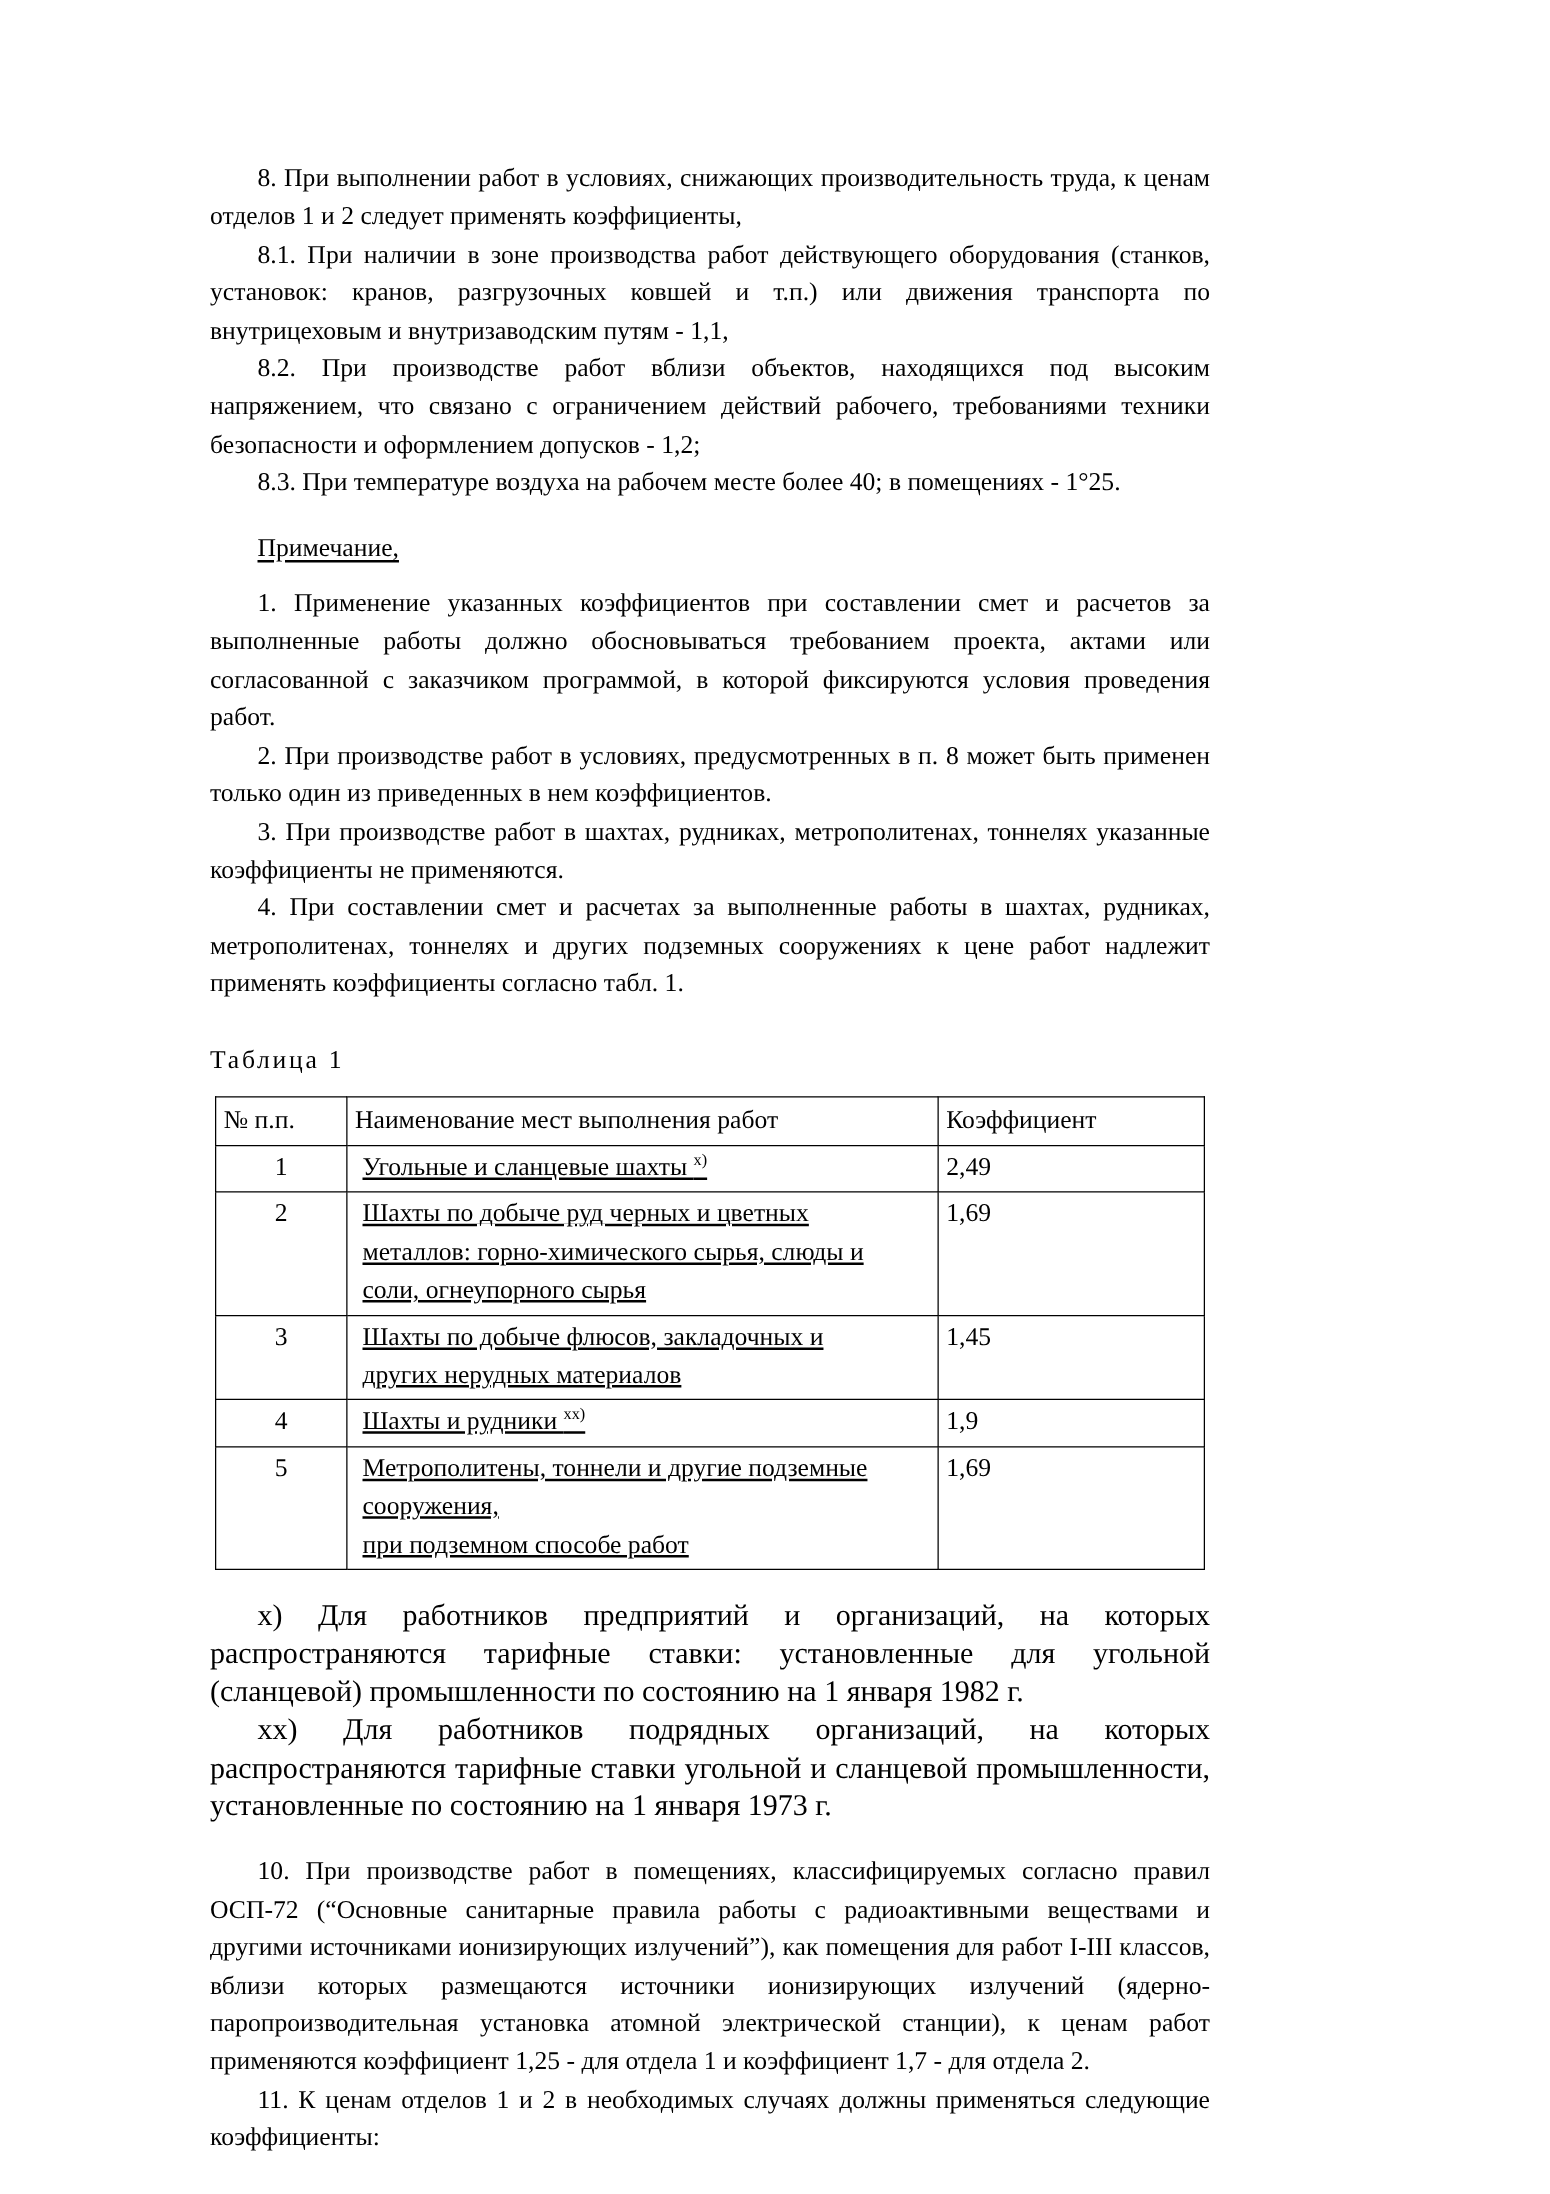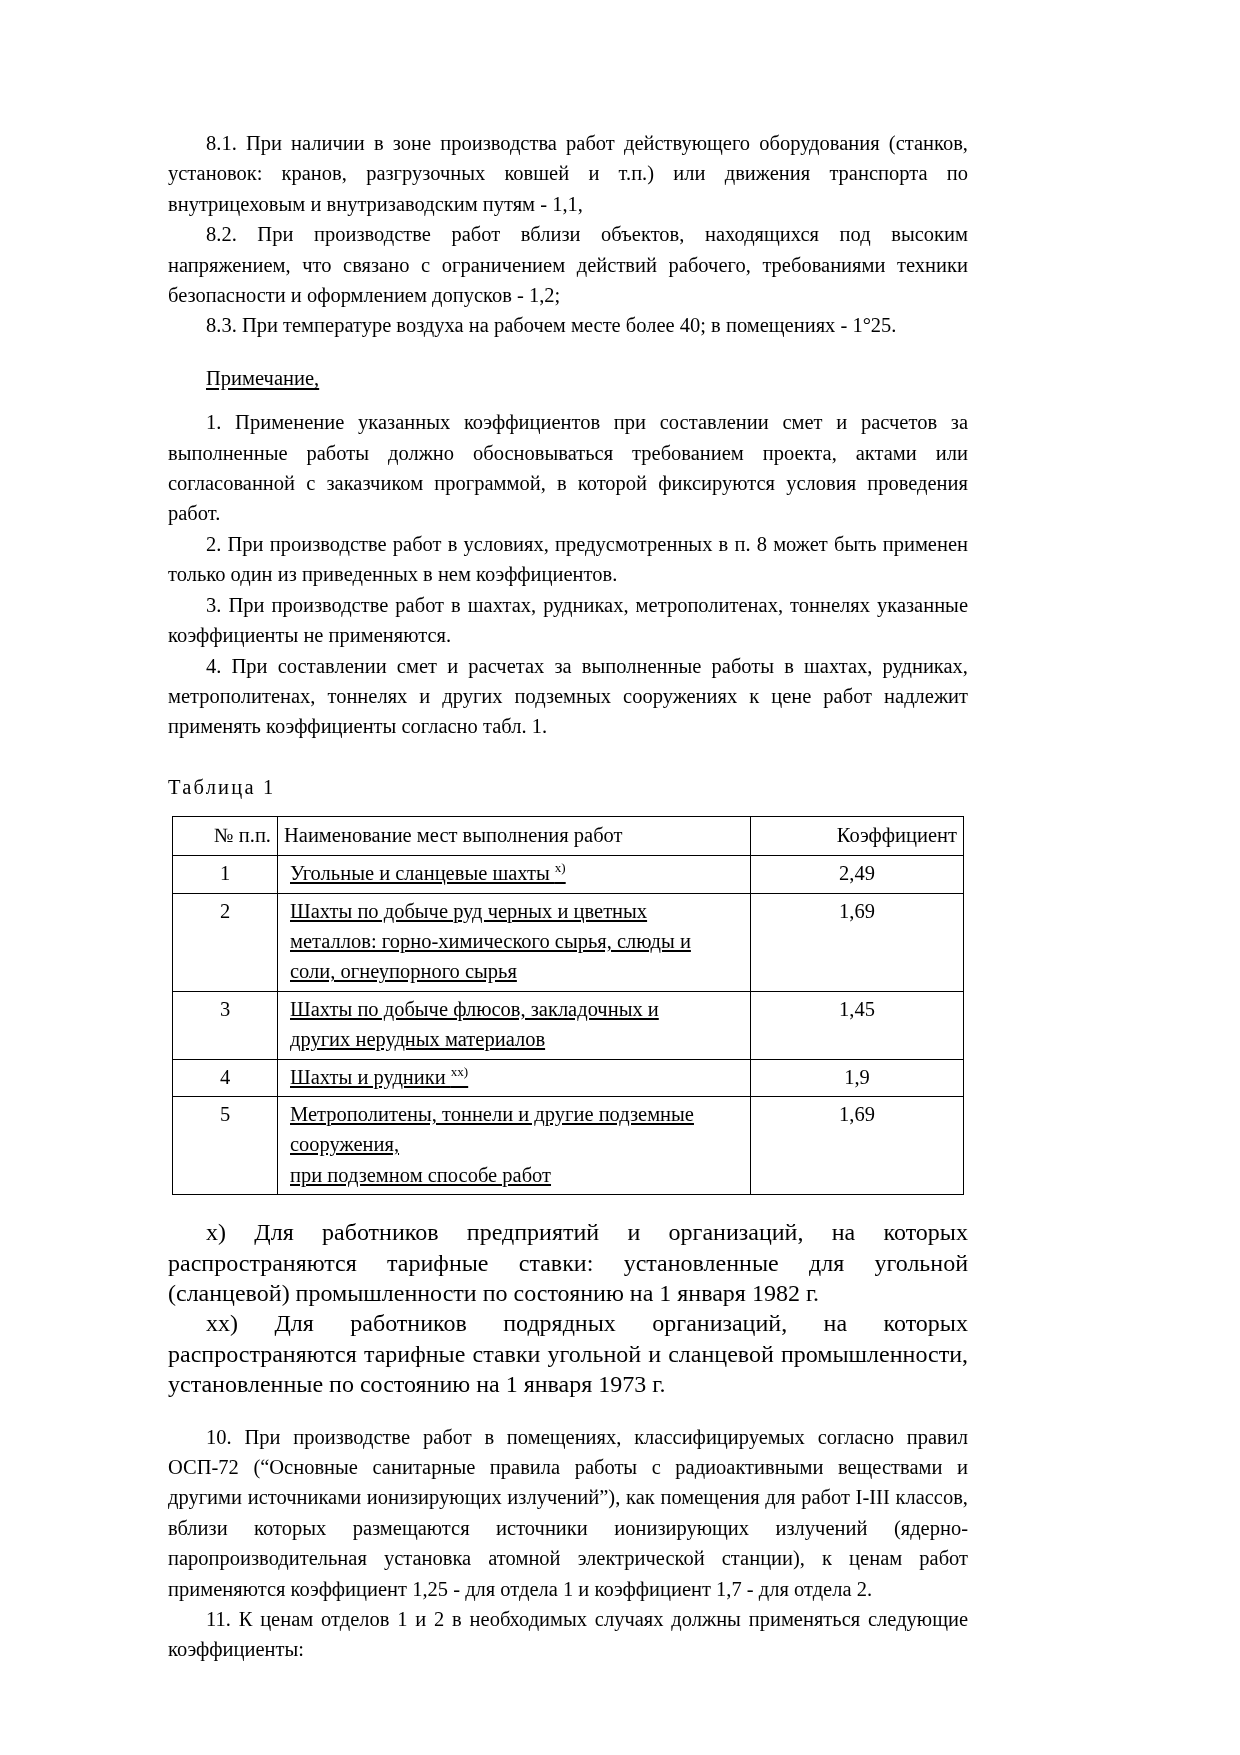--- a/index.html
+++ b/index.html
@@ -68,27 +68,27 @@
     font-size: 20.5px;
     line-height: 30.4px;
   }
   table.coef td, table.coef th {
     border: 1.6px solid #000;
     padding: 2px 6px 4px 6px;
     vertical-align: top;
     font-weight: normal;
   }
   table.coef th {
-    text-align: right;
+    text-align: left;
     padding-top: 3px;
     padding-bottom: 5px;
   }
   .c-num   { width: 92px;  text-align: center; }
   .c-name  { width: 460px; text-align: left; padding-left: 12px !important; }
-  .c-coef  { width: 200px; text-align: center; }
+  .c-coef  { width: 200px; }
   .c-name.hdr { text-align: left; padding-left: 6px !important; }
 
   .sup {
     font-size: 13px;
     vertical-align: super;
     line-height: 0;
   }
   .cell-lines { display: block; text-decoration: underline; }
   .cell-lines span { display: block; }
   .coef-bottom { vertical-align: bottom; }
@@ -101,20 +101,21 @@
     text-align: justify;
     text-indent: 38px;
   }
 </style>
 </head>
 <body>
 
 <div class="page">
   <div class="body-col">
 
+    <p class="para">8. При выполнении работ в условиях, снижающих производительность труда, к ценам отделов 1 и 2 следует применять коэффициенты,</p>
     <p class="para">8.1. При наличии в зоне производства работ действующего оборудования (станков, установок: кранов, разгрузочных ковшей и т.п.) или движения транспорта по внутрицеховым и внутризаводским путям - 1,1,</p>
     <p class="para">8.2. При производстве работ вблизи объектов, находящихся под высоким напряжением, что связано с ограничением действий рабочего, требованиями техники безопасности и оформлением допусков - 1,2;</p>
     <p class="para">8.3. При температуре воздуха на рабочем месте более 40; в помещениях - 1°25.</p>
 
     <div class="gap-md"></div>
 
     <p class="note-head"><span class="u">Примечание,</span></p>
 
     <div class="gap-sm"></div>
 

